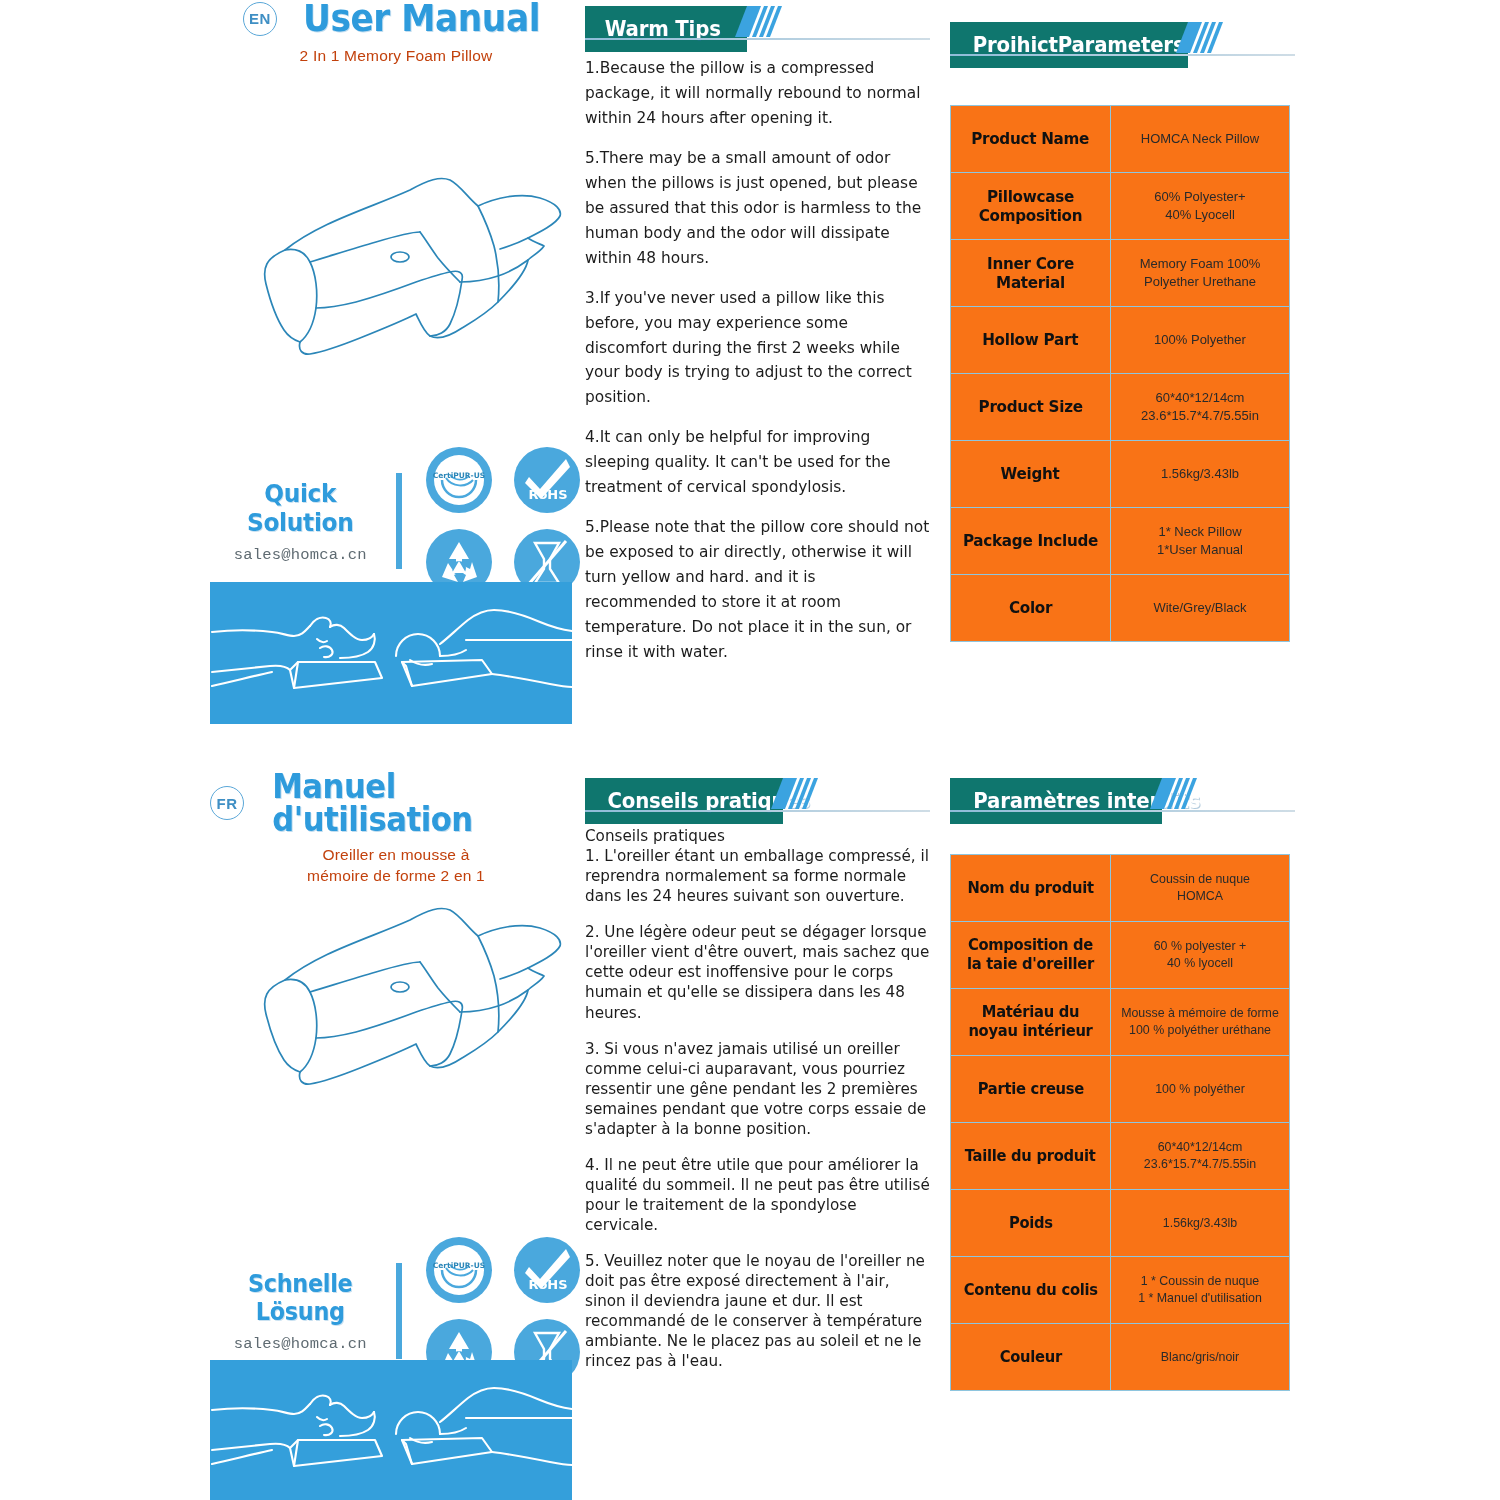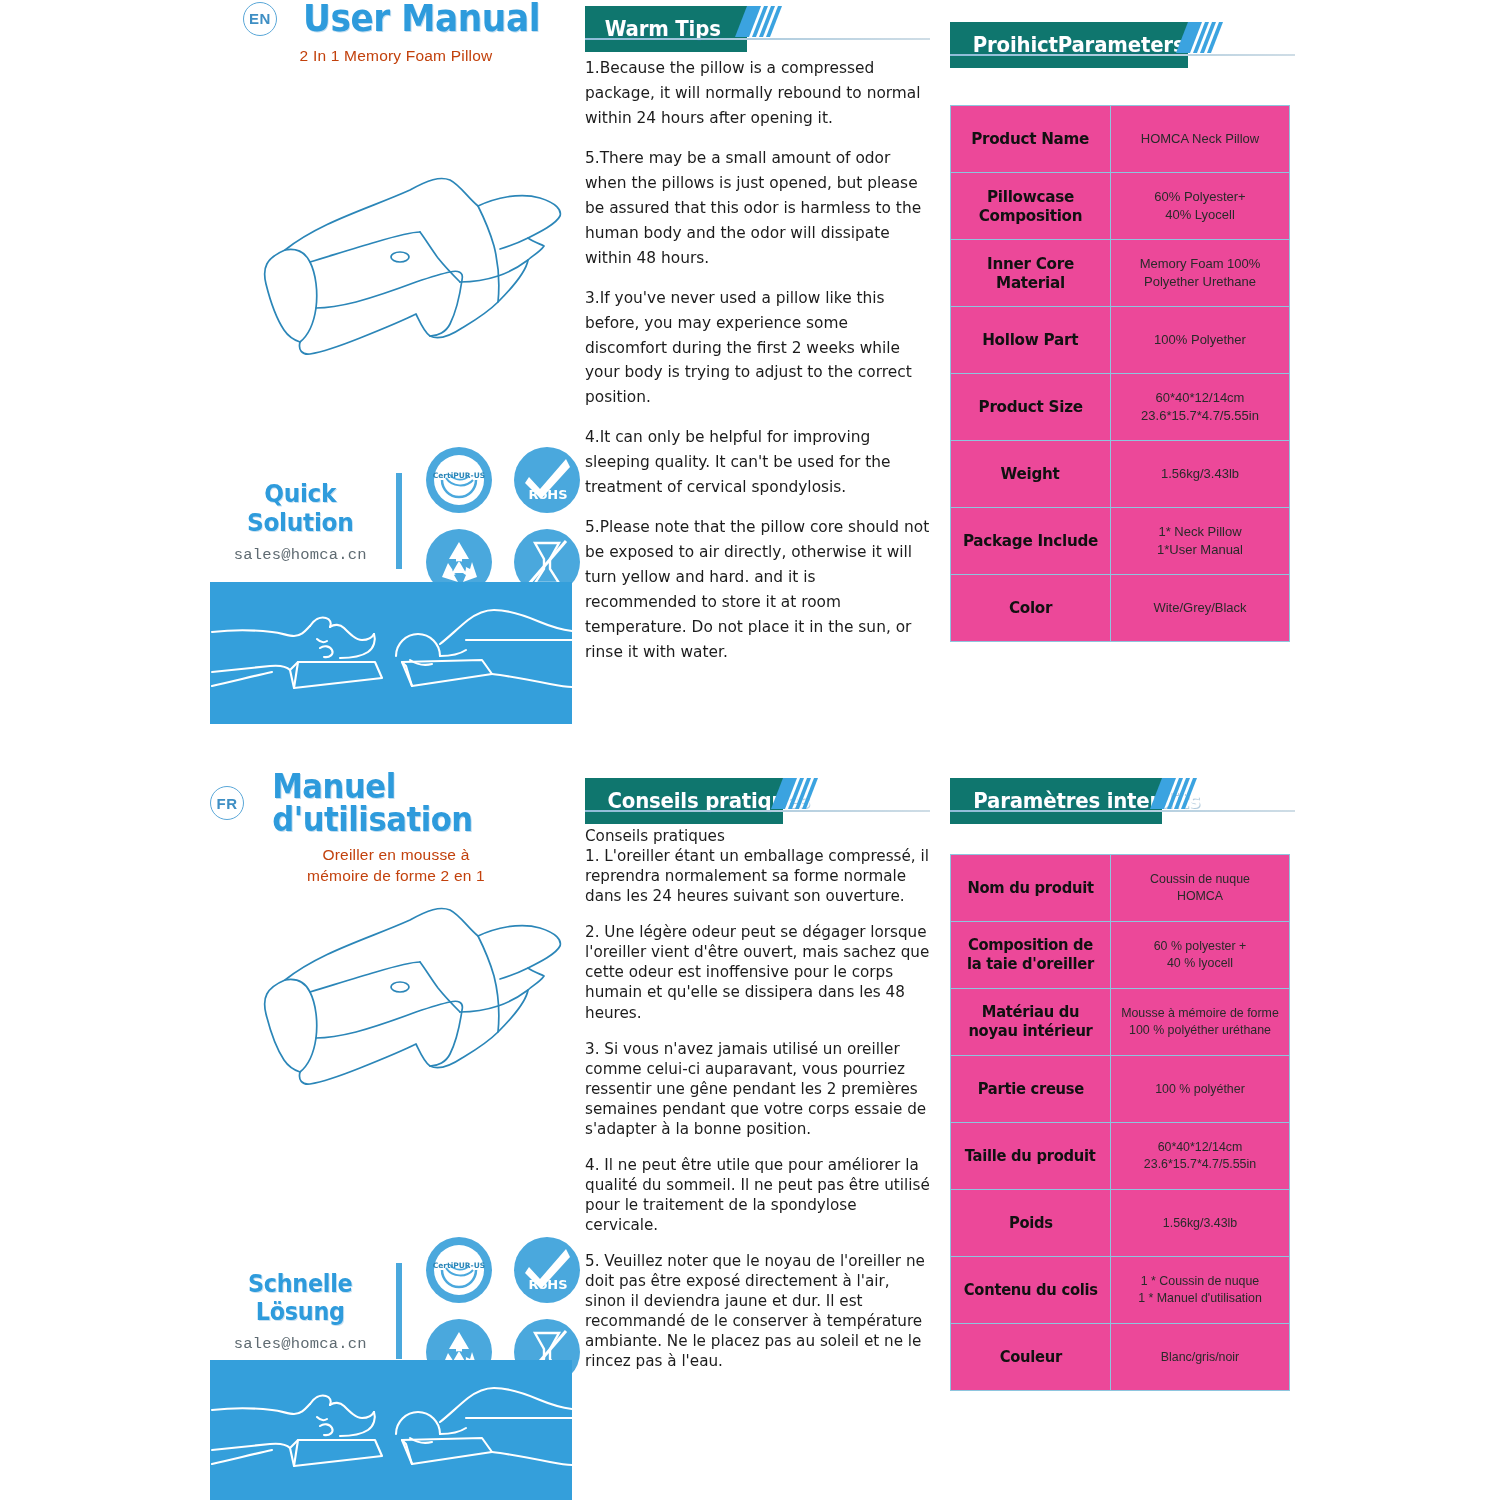--- a/index.html
+++ b/index.html
@@ -69,21 +69,21 @@
   }
   .tips-fr p {
     font-family:"DejaVu Sans", sans-serif;
     font-size:15.2px; line-height:1.32; color:#1c1c1c;
     margin-bottom:16px; white-space:pre-line;
   }
 
   
   table.spec {
     border-collapse:collapse; width:340px; table-layout:fixed;
-    background:#ec4899;
+    background:#f97316;
   }
   table.spec td { border:1.5px solid #8ec5de; vertical-align:middle; }
   table.spec td.k {
     width:160px; height:67px; text-align:center;
     font-family:"DejaVu Sans", sans-serif;
     font-weight:700; font-size:16.5px; color:#111;
     line-height:1.18; letter-spacing:-0.3px;
     transform-origin:center;
     padding:2px 4px;
   }

